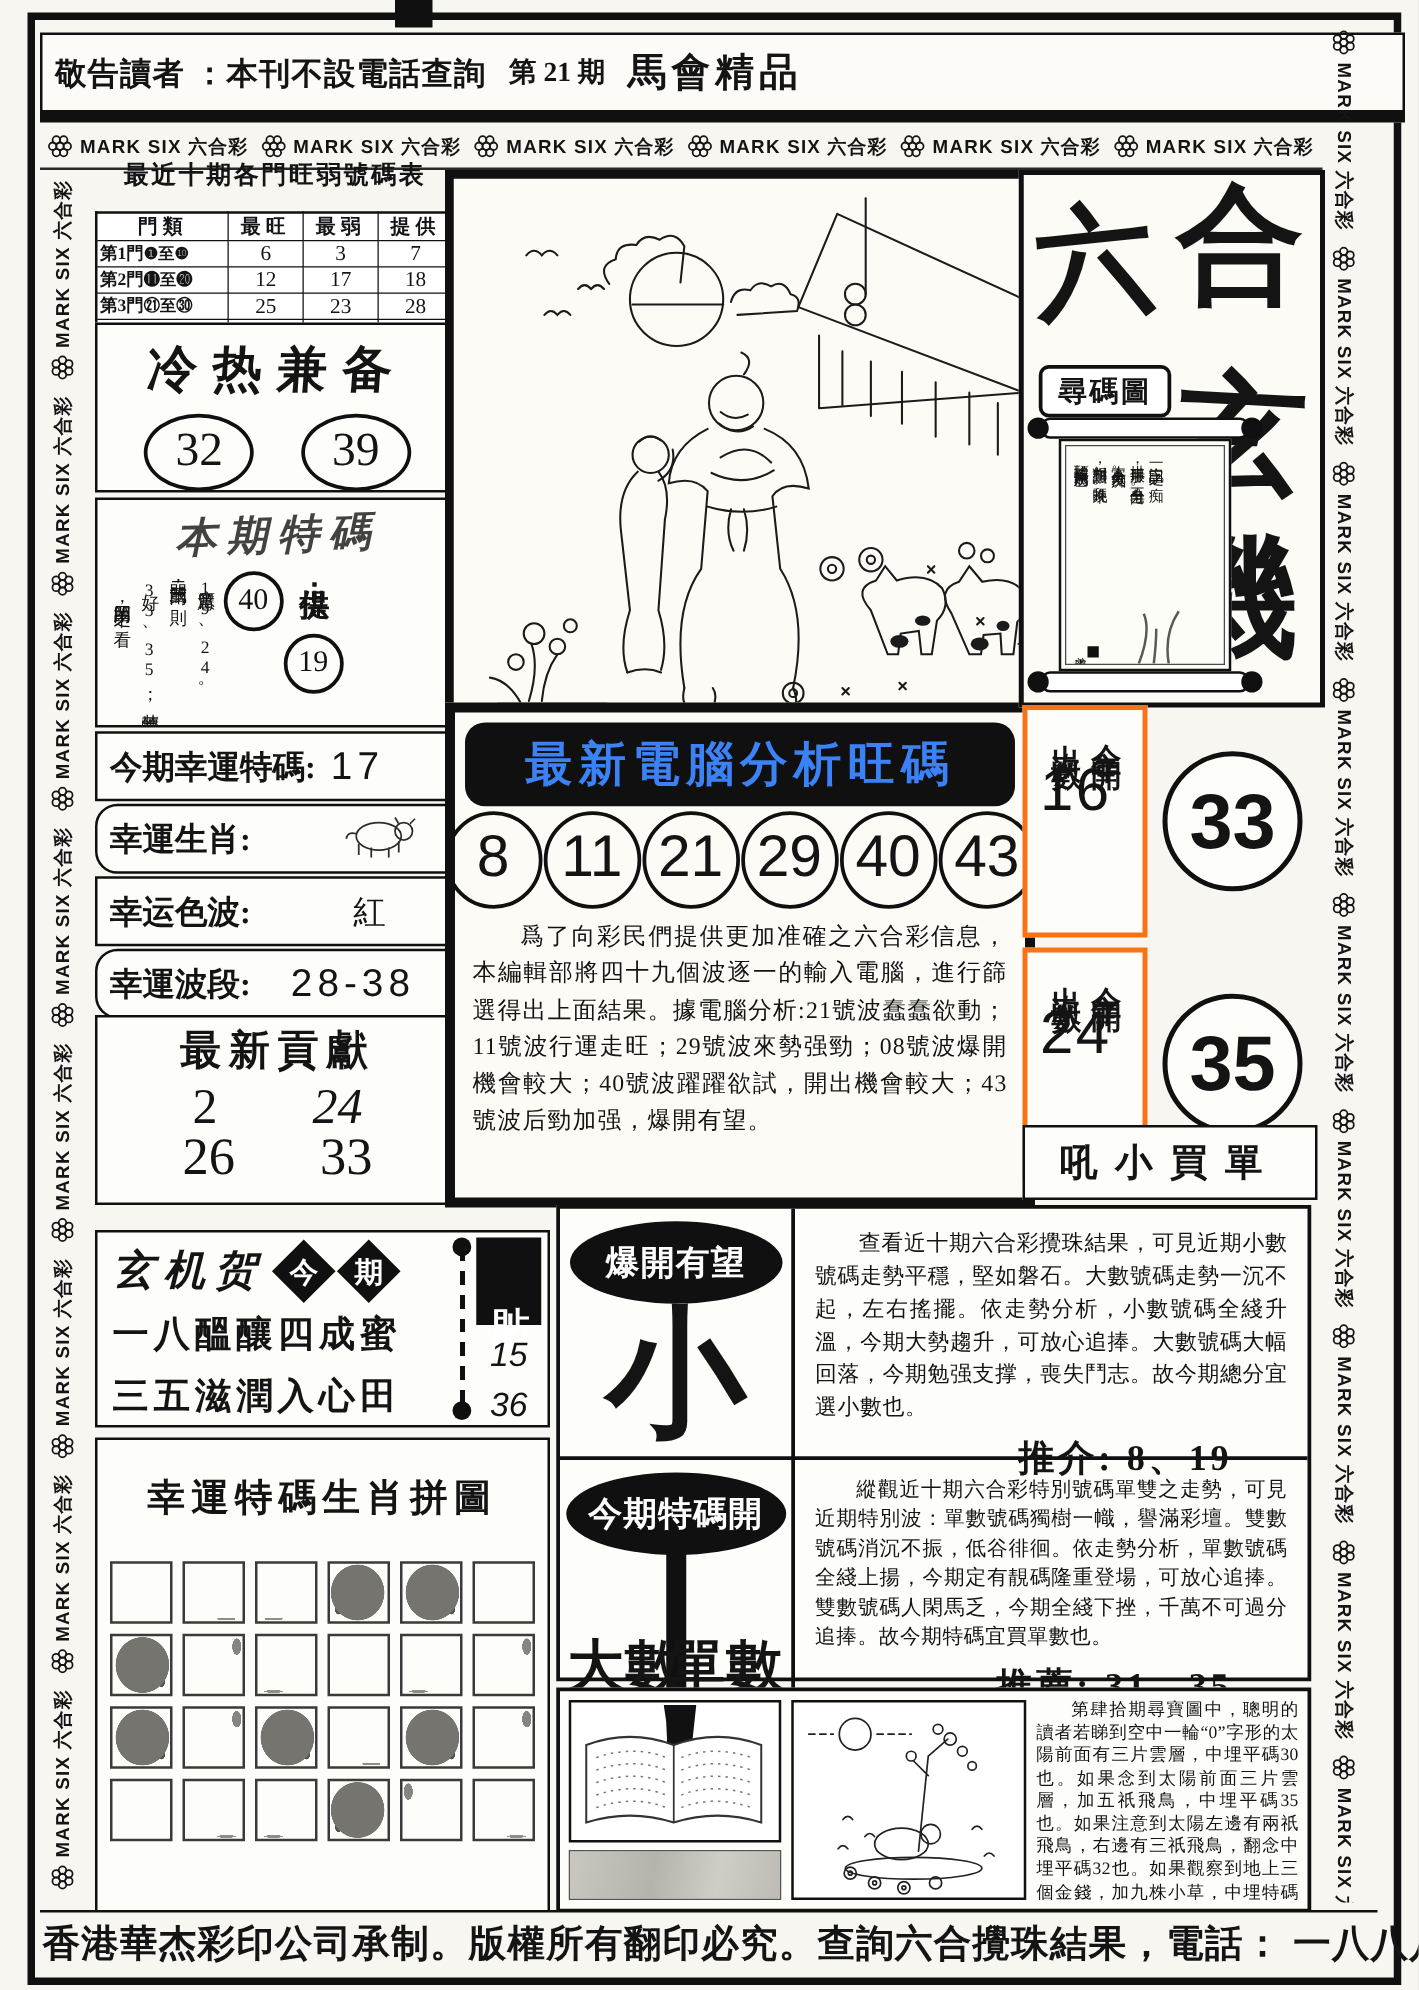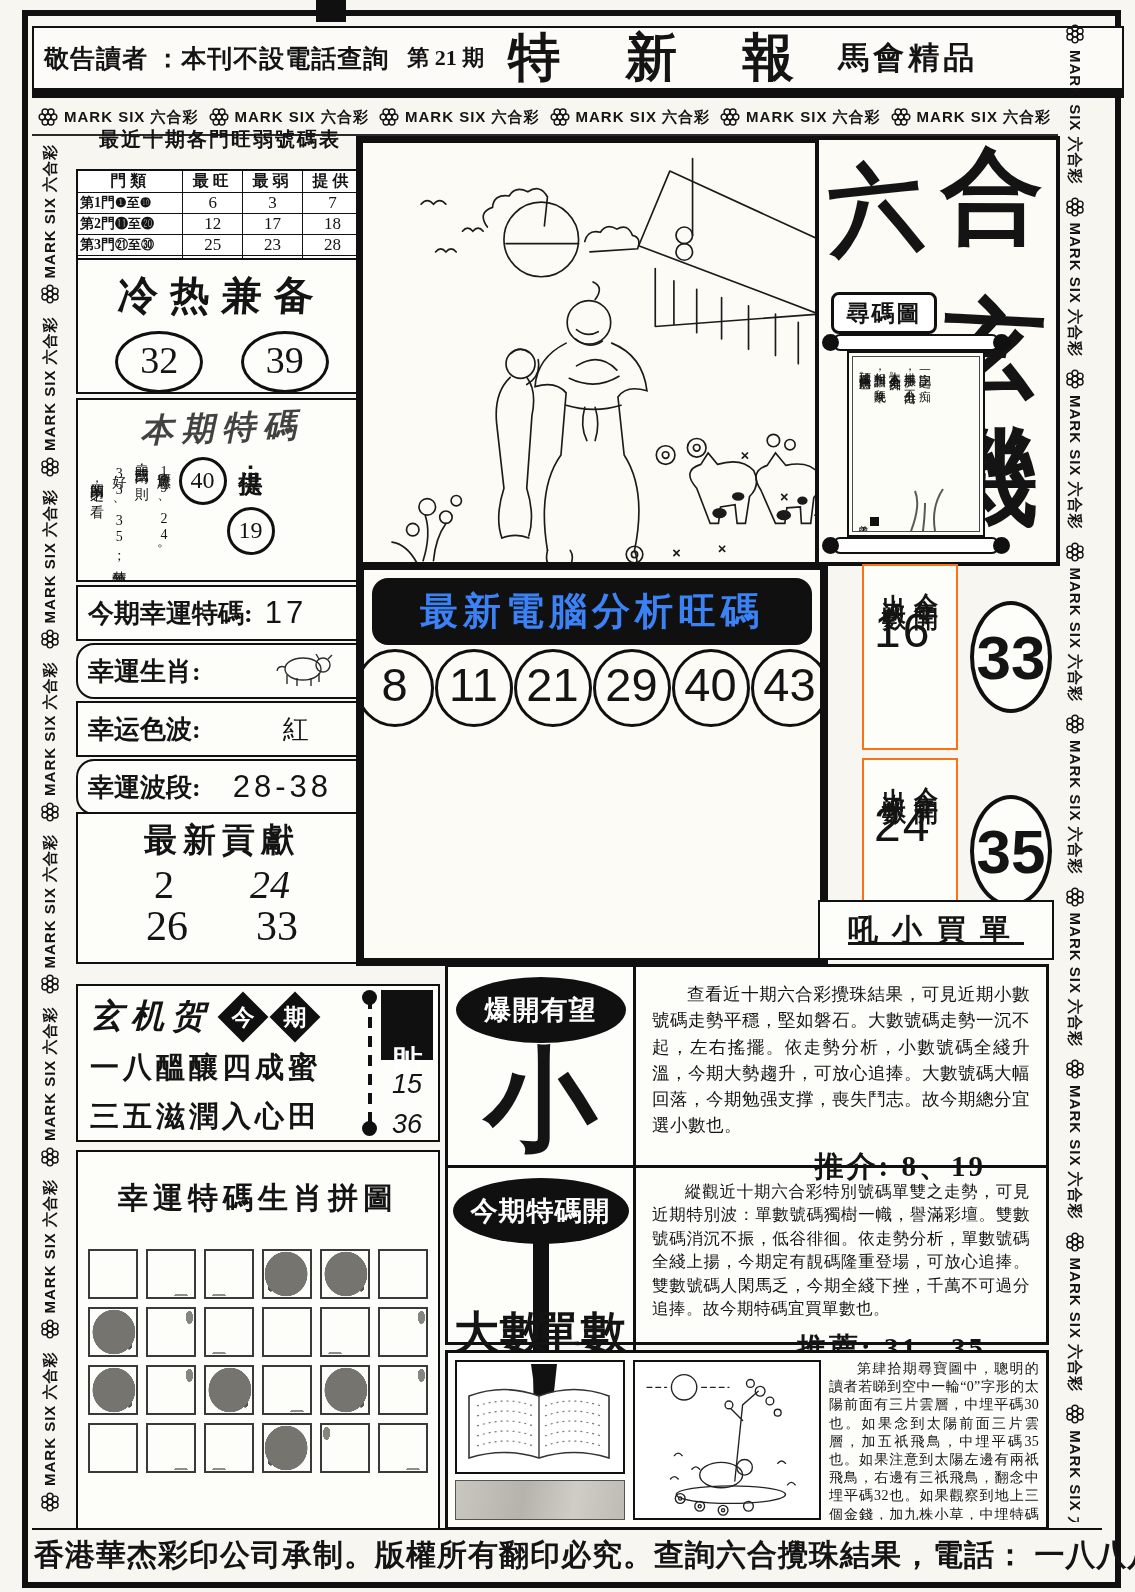--- a/index.html
+++ b/index.html
@@ -114,29 +114,29 @@
   .roller::before,.roller::after{content:"";position:absolute;top:-2px;width:13px;height:13px;border:2px solid #101010;border-radius:50%;background:#101010;}
   .roller::before{left:-13px;} .roller::after{right:-13px;}
   .paper{margin:0 24px;border:2px solid #101010;height:176px;background:#fdfdf8;padding:3px;position:relative;}
   .paper-inner{border:1px solid #4a4a4a;height:100%;box-sizing:border-box;position:relative;overflow:hidden;}
   .scroll-text{writing-mode:vertical-rl;font-size:12px;line-height:1.25;letter-spacing:1px;padding:6px 4px;height:112px;}
   .scroll-sign{position:absolute;left:3px;bottom:3px;writing-mode:vertical-rl;font-size:10px;letter-spacing:1px;}
   .scroll-sign::before{content:"";display:block;width:9px;height:9px;background:#101010;margin-bottom:2px;}
   .branch{position:absolute;left:28px;bottom:0;}
 
   .stat-block{position:absolute;left:818px;width:234px;display:flex;align-items:center;gap:12px;}
-  .stat-box{width:100px;height:186px;border:2px solid #f97316;background:#fdfdf9;box-sizing:border-box;padding:8px 6px 4px;margin-left:44px;}
+  .stat-box{width:100px;height:186px;border:4px solid #f97316;background:#fdfdf9;box-sizing:border-box;padding:8px 6px 4px;}
   .stat-labels{display:flex;justify-content:space-between;padding:0 8px;}
   .vlabel{writing-mode:vertical-rl;text-orientation:upright;font-size:24px;font-weight:700;letter-spacing:7px;}
   .stat-count{font-size:48px;margin-top:8px;padding-left:4px;font-family:"Liberation Sans","DejaVu Sans",sans-serif;letter-spacing:2px;}
   .stat-circle{width:104px;height:104px;border:4px solid #101010;border-radius:50%;font-size:62px;font-weight:700;
                display:flex;align-items:center;justify-content:center;font-family:"Liberation Sans","DejaVu Sans",sans-serif;background:#fdfdf9;}
 
   .howl-title{position:absolute;left:818px;top:900px;width:232px;height:56px;border:2px solid #101010;background:#fdfdf9;
-              display:flex;align-items:center;justify-content:center;font-size:30px;font-weight:900;letter-spacing:14px;text-decoration:underline;}
+              display:flex;align-items:center;justify-content:center;font-size:30px;font-weight:900;letter-spacing:14px;}
 
   .howl-box{position:absolute;left:445px;top:964px;width:604px;height:381px;border:3px solid #101010;background:#fdfdf9;
             display:grid;grid-template-columns:188px 1fr;grid-template-rows:201px 1fr;box-sizing:border-box;}
   .hb-c1{border-right:3px solid #101010;border-bottom:3px solid #101010;text-align:center;}
   .hb-c2{border-bottom:3px solid #101010;padding:14px 16px 2px;}
   .hb-c3{border-right:3px solid #101010;position:relative;}
   .hb-c4{padding:12px 16px 2px;}
   .oval{background:#101010;color:#fff;border-radius:50%;width:170px;height:66px;display:flex;align-items:center;justify-content:center;
         font-size:27px;font-weight:700;letter-spacing:1px;margin:10px auto 0;}
   .big-small{font-size:112px;font-weight:700;line-height:1.02;}
@@ -161,21 +161,20 @@
 </head>
 <body>
 
 <div class="page">
   <div class="frame"></div>
   <div class="artifact"></div>
 
   <div class="header">
     <span class="h-notice">敬告讀者 ：本刊不設電話查詢</span>
     <span class="h-issue">第 21 期</span>
-    <span class="h-title">特 新 報</span>
     <span class="h-sub">馬會精品</span>
   </div>
 
   <div class="strip" id="top-strip">
       <span class="b-unit">
         <svg viewBox="0 0 24 24" width="20" height="20">
           <g fill="none" stroke="#161616" stroke-width="1.7">
             <circle cx="19.00" cy="12.00" r="3.6"></circle>
             <circle cx="15.50" cy="18.06" r="3.6"></circle>
             <circle cx="8.50" cy="18.06" r="3.6"></circle>
@@ -718,20 +717,21 @@
   <div class="analysis">
     <div class="ana-banner">最新電腦分析旺碼</div>
     <div class="ana-nums" id="ana-nums">
         <span class="ana-circle">8</span>
         <span class="ana-circle">11</span>
         <span class="ana-circle">21</span>
         <span class="ana-circle">29</span>
         <span class="ana-circle">40</span>
         <span class="ana-circle">43</span>
       </div>
+    <div class="ana-body">爲了向彩民們提供更加准確之六合彩信息，本編輯部將四十九個波逐一的輸入電腦，進行篩選得出上面結果。據電腦分析:21號波蠢蠢欲動；11號波行運走旺；29號波來勢强勁；08號波爆開機會較大；40號波躍躍欲試，開出機會較大；43號波后勁加强，爆開有望。</div>
   </div>
 
   <div class="masthead">
     <span class="mh-char mh-c0">六</span>
     <span class="mh-char mh-c1">合</span>
     <span class="mh-char mh-c2">玄</span>
     <span class="mh-char mh-c3">機</span>
     <div class="seek-label">尋碼圖</div>
     <div class="scrollbox">
       <div class="roller"></div>

